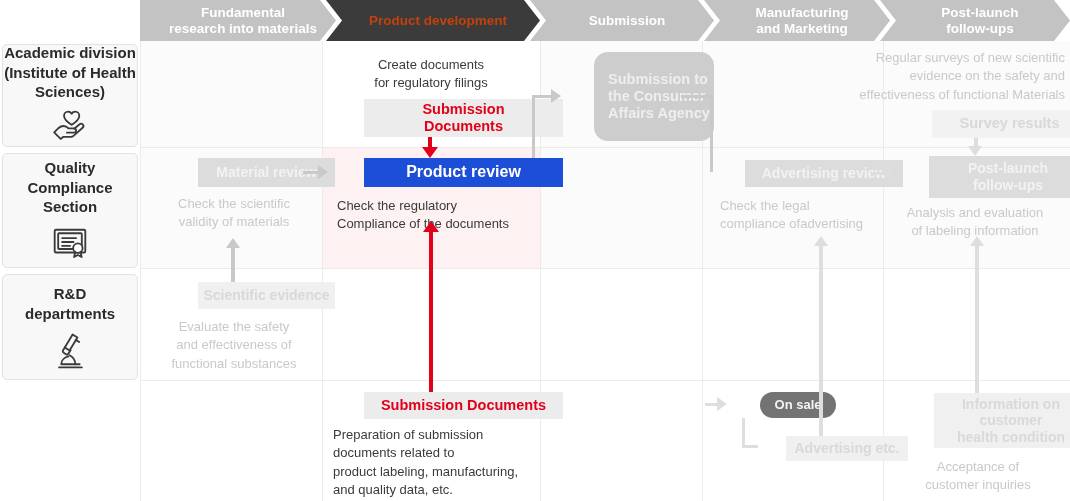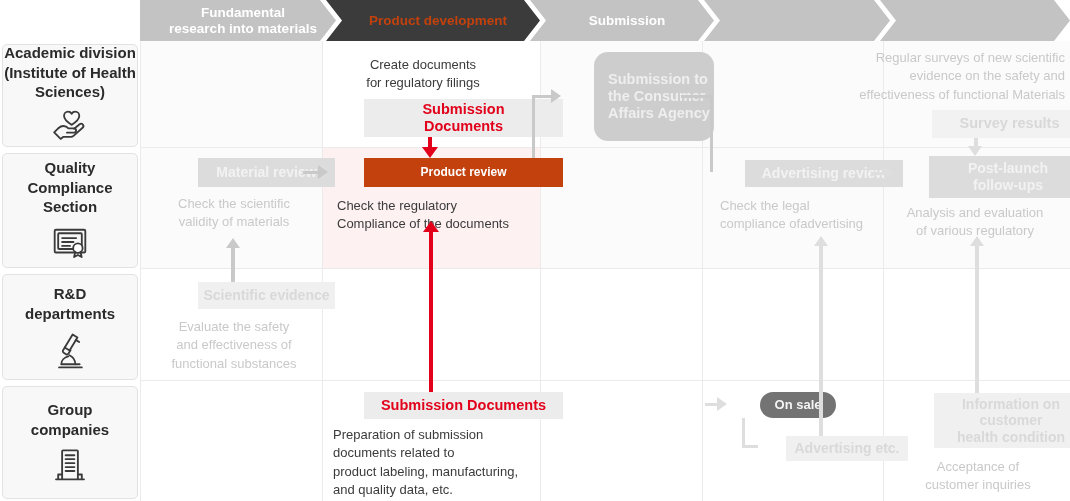--- a/index.html
+++ b/index.html
@@ -59,21 +59,21 @@
   
   .chip {
     position: absolute;
     display: flex; align-items: center; justify-content: center;
     text-align: center; line-height: 1.18; white-space: pre-line;
     font-weight: bold;
     margin-left: 33px;
   }
   .chip.gray-light  { background: #ececec; color: #e2001a; font-size: 14.5px; }
   .chip.gray-faint  { background: #f2f2f2; color: #d8d8d8; font-size: 14.5px; }
-  .chip.red-solid   { background: #c2410c; color: #ffffff; font-size: 12px; }
+  .chip.red-solid   { background: #1d4ed8; color: #ffffff; font-size: 16px; }
   .chip.ghost-solid { background: #dcdcdc; color: #f2f2f2; font-size: 14px; }
   .chip.ghost-pill  { background: #737373; color: #f4f4f4; font-size: 13px; border-radius: 13px; }
   .chip.ghost-round { background: #cdcdcd; color: #eeeeee; font-size: 14.5px;
                       border-radius: 14px; justify-content: flex-start; text-align: left; padding-left: 14px; }
   .chip.ghost-flat  { background: #f0f0f0; color: #d9d9d9; font-size: 14px; }
 
   
   .cap {
     position: absolute; font-size: 13px; line-height: 1.42;
     white-space: pre-line;
@@ -117,23 +117,27 @@
     <div class="phase active" style="left:186px; width:214px;">
       <div class="ph-bg"></div>
       <span class="ph-txt">Product development</span>
     </div>
     <div class="phase" style="left:390px; width:184px;">
       <div class="ph-bg"></div>
       <span class="ph-txt">Submission</span>
     </div>
     <div class="phase" style="left:564px; width:186px;">
       <div class="ph-bg"></div>
+      <span class="ph-txt">Manufacturing
+and Marketing</span>
     </div>
     <div class="phase" style="left:740px; width:190px;">
       <div class="ph-bg"></div>
+      <span class="ph-txt">Post-launch
+follow-ups</span>
     </div>
   </div>
 
   <div class="role" style="top:44px; height:103px;">
     <div class="role-label">Academic division
 (Institute of Health
 Sciences)</div>
     <div class="role-icon">
       <svg viewBox="0 0 48 48" fill="none" stroke="currentColor" stroke-width="2.1" stroke-linecap="round" stroke-linejoin="round">
         <path d="M30 6.5c-2 0-3.4 1.1-4.1 2.3-.7-1.2-2.1-2.3-4.1-2.3-2.7 0-4.6 2.1-4.6 4.8 0 4.4 5.9 8.3 8.7 10.2 2.8-1.9 8.7-5.8 8.7-10.2 0-2.7-1.9-4.8-4.6-4.8z"></path>
@@ -167,48 +171,32 @@
         <path d="M27 7.5l5.5 3.4-9 14.8-5.5-3.4z"></path>
         <path d="M18.4 21.6l-2.3 3.8c-.6 1-.3 2.3.7 2.9l2.6 1.6c1 .6 2.3.3 2.9-.7l2.3-3.8"></path>
         <path d="M22 32.5c-4.6 1-8 4.6-8 8.9h21"></path>
         <path d="M30 41.4c0-4.6-2.7-8.5-6.6-10.3"></path>
         <line x1="11.5" y1="45" x2="37.5" y2="45"></line>
         <line x1="30.5" y1="13.6" x2="34.5" y2="16.1"></line>
       </svg>
     </div>
   </div>
 
-  <div class="role" style="top:386px; height:113px;">
-    <div class="role-label">Group
-companies</div>
-    <div class="role-icon">
-      <svg viewBox="0 0 48 48" fill="none" stroke="currentColor" stroke-width="2.1" stroke-linecap="round" stroke-linejoin="round">
-        <path d="M15 41V9.5c0-.6.4-1 1-1h16c.6 0 1 .4 1 1V41"></path>
-        <line x1="19" y1="14" x2="29" y2="14"></line>
-        <line x1="19" y1="18.5" x2="29" y2="18.5"></line>
-        <line x1="19" y1="23" x2="29" y2="23"></line>
-        <line x1="19" y1="27.5" x2="29" y2="27.5"></line>
-        <line x1="19" y1="32" x2="29" y2="32"></line>
-        <path d="M15 36H10.5v5M33 36h4.5v5"></path>
-        <line x1="8" y1="41.5" x2="40" y2="41.5"></line>
-      </svg>
-    </div>
-  </div>
 
   <div class="gridline vline" style="left:322px; top:41px; height:460px;"></div>
   <div class="gridline vline" style="left:540px; top:41px; height:460px;"></div>
   <div class="gridline vline" style="left:702px; top:41px; height:460px;"></div>
   <div class="gridline vline" style="left:883px; top:41px; height:460px;"></div>
   <div class="gridline vline" style="left:140px; top:41px; height:460px;"></div>
 
   <div class="gridline hline" style="left:140px; top:147px; width:930px;"></div>
   <div class="gridline hline" style="left:140px; top:268px; width:930px;"></div>
   <div class="gridline hline" style="left:140px; top:380px; width:930px;"></div>
 
-  <div class="cap dark center" style="left:324px; top:56px; width:198px;">Create documents
+  <div class="cap dark center" style="left:332px; top:56px; width:198px;">Create documents
 for regulatory filings</div>
 
   <div class="chip gray-light" style="left:331px; top:99px; width:199px; height:38px;">Submission
 Documents</div>
 
   <div class="conn red" style="left:428px; top:137px; width:4px; height:11px;"></div>
   <div class="arw down-red" style="left:422px; top:147px;"></div>
 
   <div class="chip ghost-round" style="left:561px; top:52px; width:120px; height:89px;">Submission to
 the Consumer
@@ -244,21 +232,21 @@
   <div class="chip ghost-solid" style="left:712px; top:160px; width:158px; height:27px;">Advertising review</div>
   <div class="cap mid" style="left:720px; top:197px; width:165px;">Check the legal
 compliance ofadvertising</div>
 
   <div class="conn pale" style="left:871px; top:172px; width:16px; height:3px;"></div>
   <div class="arw right-pale" style="left:884px; top:166px;"></div>
 
   <div class="chip ghost-solid" style="left:896px; top:156px; width:158px; height:42px;">Post-launch
 follow-ups</div>
   <div class="cap mid center" style="left:896px; top:204px; width:158px;">Analysis and evaluation
-of various regulatory</div>
+of labeling information</div>
 
   <div class="chip ghost-flat" style="left:165px; top:282px; width:137px; height:27px;">Scientific evidence</div>
   <div class="cap mid center" style="left:155px; top:318px; width:158px;">Evaluate the safety
 and effectiveness of
 functional substances</div>
 
   <div class="conn gray" style="left:231px; top:248px; width:4px; height:34px;"></div>
   <div class="arw up-gray" style="left:226px; top:238px;"></div>
 
   <div class="chip gray-light" style="left:331px; top:392px; width:199px; height:27px;">Submission Documents</div>

